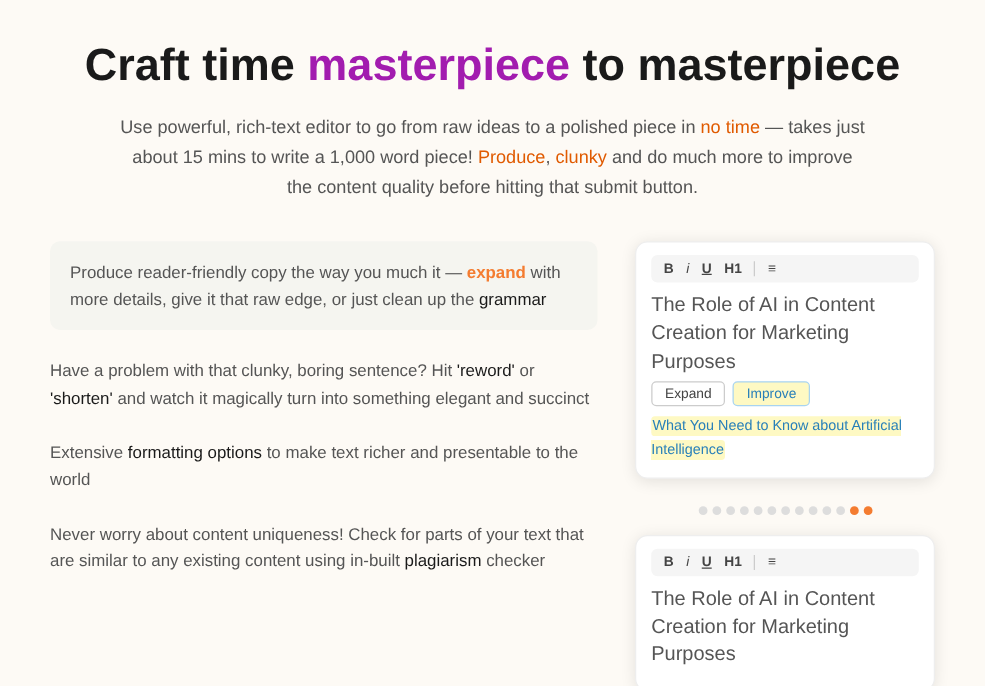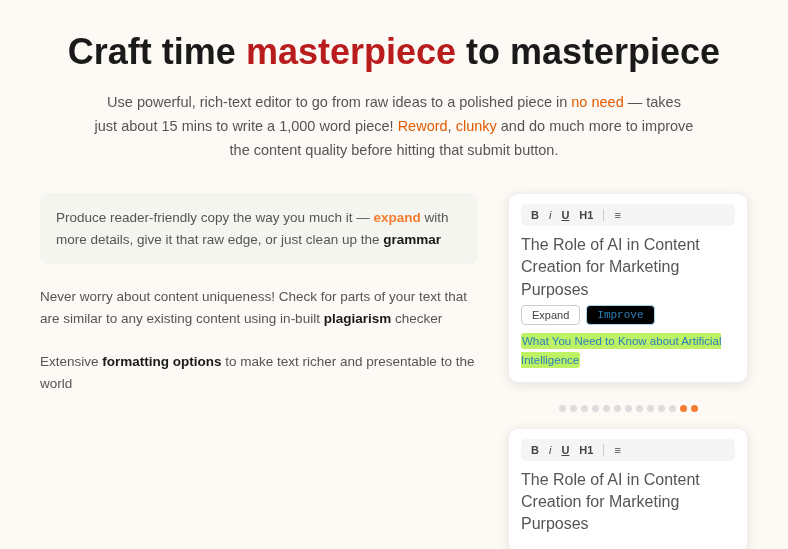--- a/index.html
+++ b/index.html
@@ -16,21 +16,21 @@
     }
     .hero-title {
       text-align: center;
       font-size: 36px;
       font-weight: 800;
       color: #1a1a1a;
       margin-bottom: 18px;
       line-height: 1.2;
     }
     .hero-title .accent {
-      color: #b91c1c;
+      color: #a21caf;
     }
     .hero-subtitle {
       text-align: center;
       font-size: 14.5px;
       color: #555;
       line-height: 1.65;
       max-width: 600px;
       margin: 0 auto 30px auto;
     }
     .hero-subtitle .highlight {
@@ -52,21 +52,21 @@
       font-size: 13.5px;
       color: #555;
       line-height: 1.6;
     }
     .feature-item .keyword {
       color: #f47c30;
       font-weight: 700;
     }
     .feature-item .keyword-dark {
       color: #1a1a1a;
-      font-weight: 700;
+      font-weight: 400;
     }
     .right-col {
       width: 240px;
       display: flex;
       flex-direction: column;
       gap: 14px;
     }
     .editor-card {
       background: #fff;
       border-radius: 10px;
@@ -113,34 +113,33 @@
       background: #fff;
       border: 1.5px solid #ccc;
       border-radius: 4px;
       padding: 3px 10px;
       font-size: 11px;
       color: #444;
       font-weight: 500;
       cursor: pointer;
     }
     .btn-improve {
-      background: #000000;
+      background: #fef9c3;
       border: 1.5px solid #a8d4f0;
       border-radius: 4px;
       padding: 2px 10px;
       font-size: 11px;
       color: #2980b9;
       font-weight: 500;
       cursor: pointer;
-      font-family: Liberation Mono, monospace;
     }
     .editor-highlighted-text {
       font-size: 11.5px;
       color: #2980b9;
-      background: #bef264;
+      background: #fef9c3;
       border-radius: 3px;
       padding: 2px 1px;
       line-height: 1.5;
       display: inline;
     }
     .dots-row {
       display: flex;
       align-items: center;
       gap: 4px;
       margin: 8px 0 2px 0;
@@ -170,38 +169,41 @@
 </head>
 <body>
 
 <div class="page-wrapper">
 
   <h1 class="hero-title">
     <span>Craft time </span><span class="accent">masterpiece</span><span> to masterpiece</span>
   </h1>
 
   <p class="hero-subtitle">
-    Use powerful, rich-text editor to go from raw ideas to a polished piece in <span class="highlight">no need</span> — takes just about 15 mins to write a 1,000 word piece! <span class="highlight">Reword</span>, <span class="highlight">clunky</span> and do much more to improve the content quality before hitting that submit button.
+    Use powerful, rich-text editor to go from raw ideas to a polished piece in <span class="highlight">no time</span> — takes just about 15 mins to write a 1,000 word piece! <span class="highlight">Produce</span>, <span class="highlight">clunky</span> and do much more to improve the content quality before hitting that submit button.
   </p>
 
   <div class="content-area">
 
     <div class="left-col">
 
       <div class="left-box feature-item">
         <span>Produce reader-friendly copy the way you much it — </span><span class="keyword">expand</span><span> with more details, give it that raw edge, or just clean up the </span><span class="keyword-dark">grammar</span>
       </div>
 
+      <div class="feature-item">
+        <span>Have a problem with that clunky, boring sentence? Hit </span><span class="keyword-dark">'reword'</span><span> or </span><span class="keyword-dark">'shorten'</span><span> and watch it magically turn into something elegant and succinct</span>
+      </div>
+
+      <div class="feature-item">
+        <span>Extensive </span><span class="keyword-dark">formatting options</span><span> to make text richer and presentable to the world</span>
+      </div>
 
       <div class="feature-item">
         <span>Never worry about content uniqueness! Check for parts of your text that are similar to any existing content using in-built </span><span class="keyword-dark">plagiarism</span><span> checker</span>
-      </div>
-
-      <div class="feature-item">
-        <span>Extensive </span><span class="keyword-dark">formatting options</span><span> to make text richer and presentable to the world</span>
       </div>
 
     </div>
 
     <div class="right-col">
 
       <div class="editor-card">
         <div class="editor-toolbar">
           <span class="toolbar-btn">B</span>
           <span class="toolbar-btn italic">i</span>

